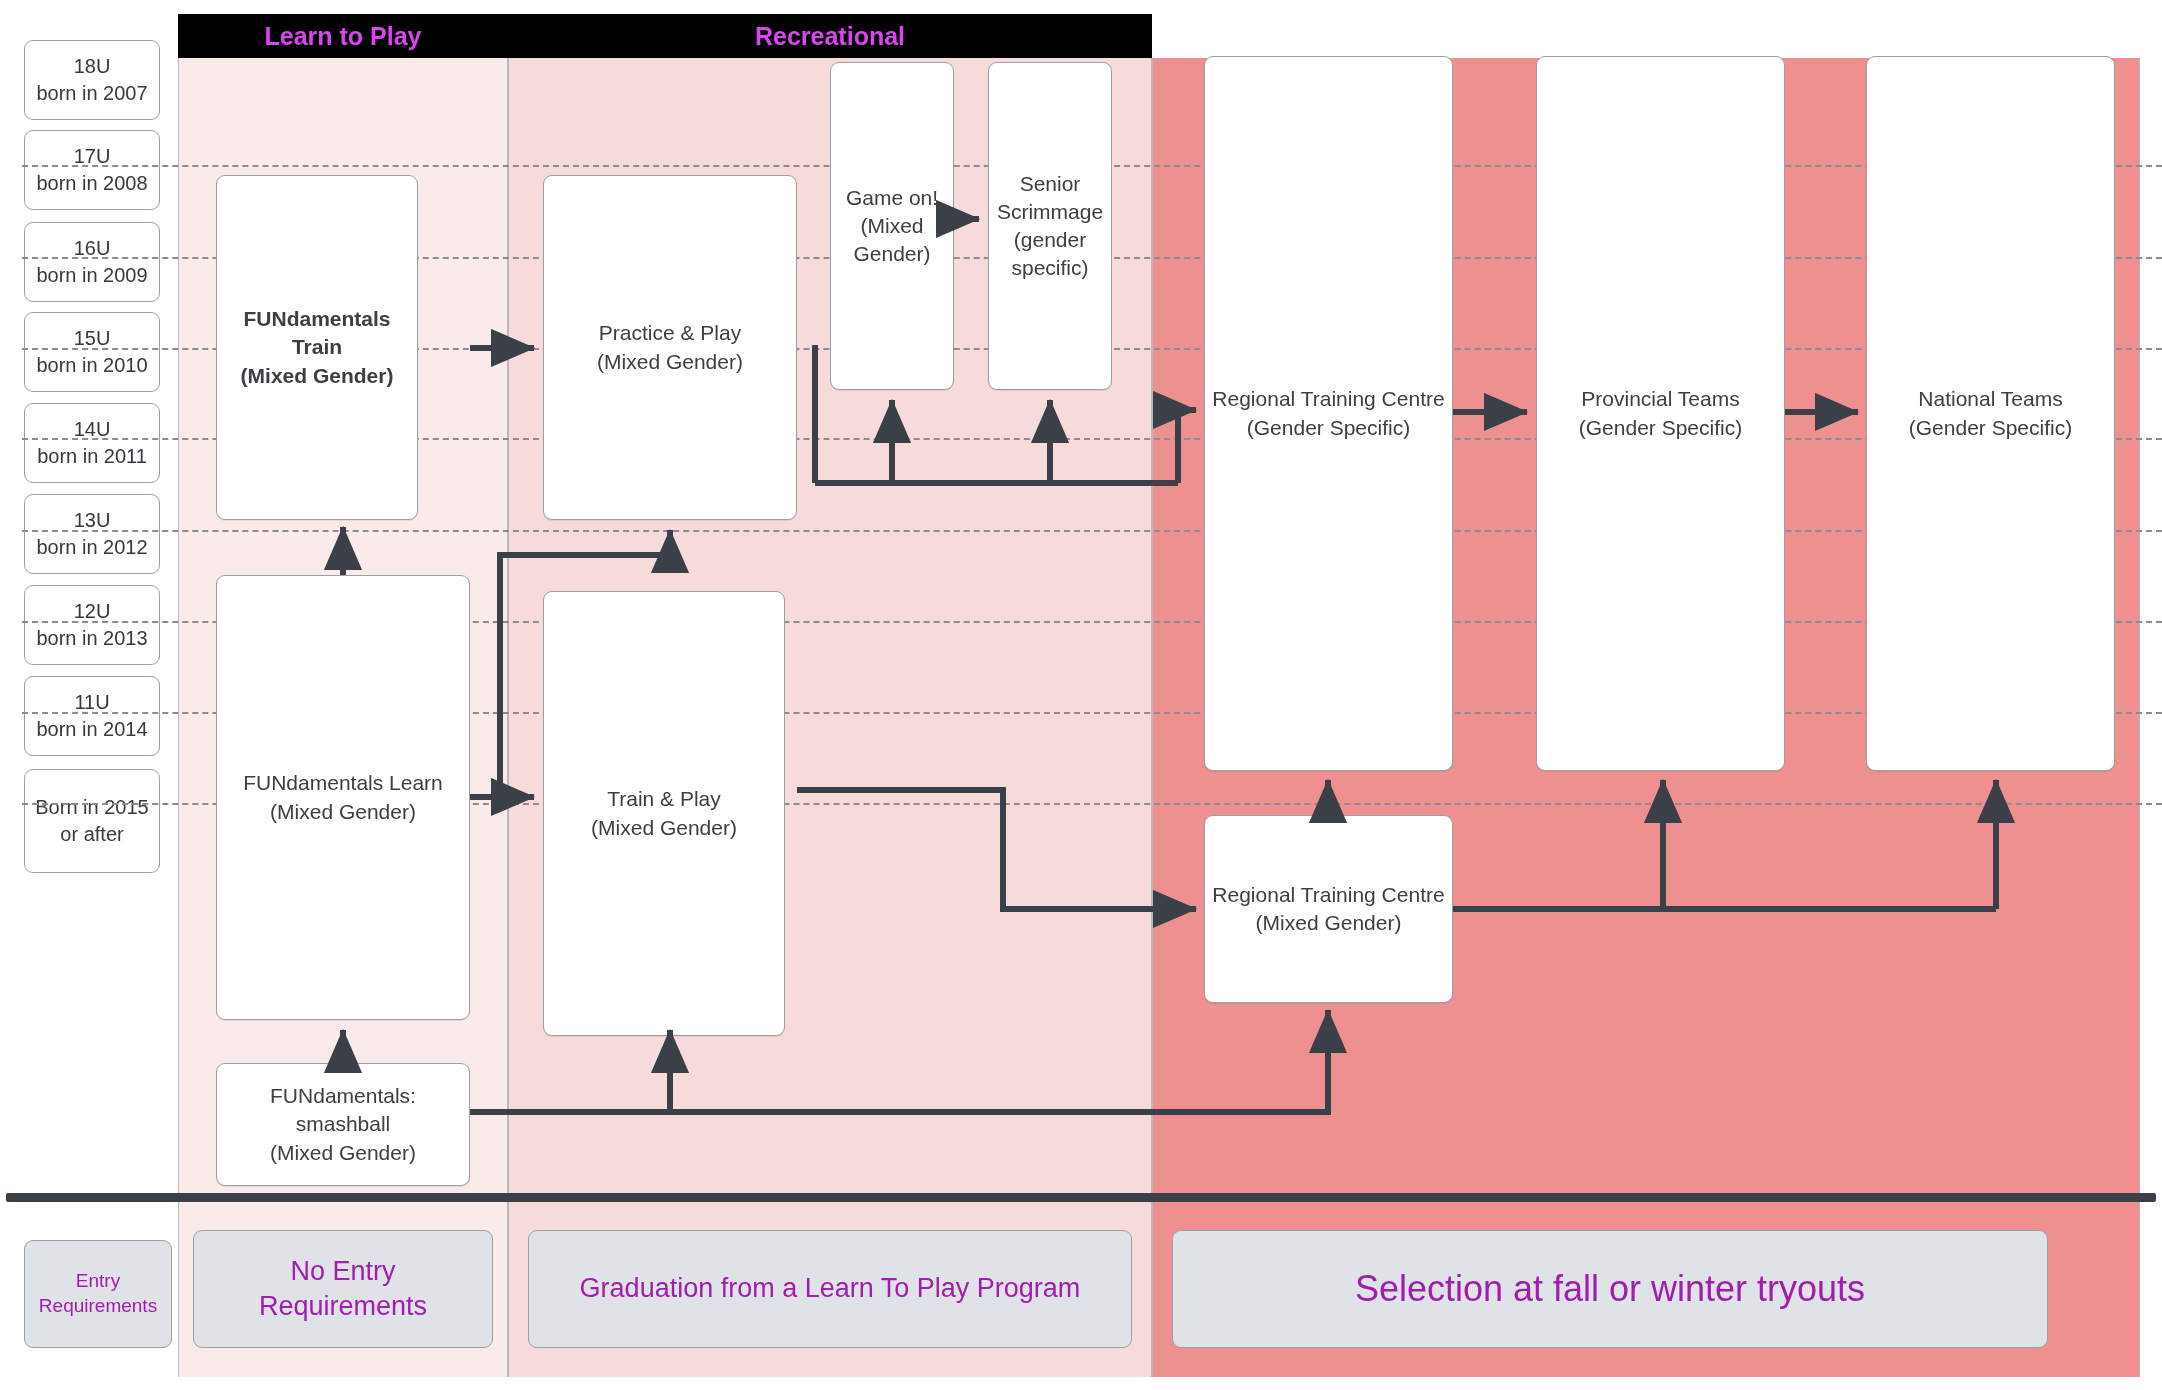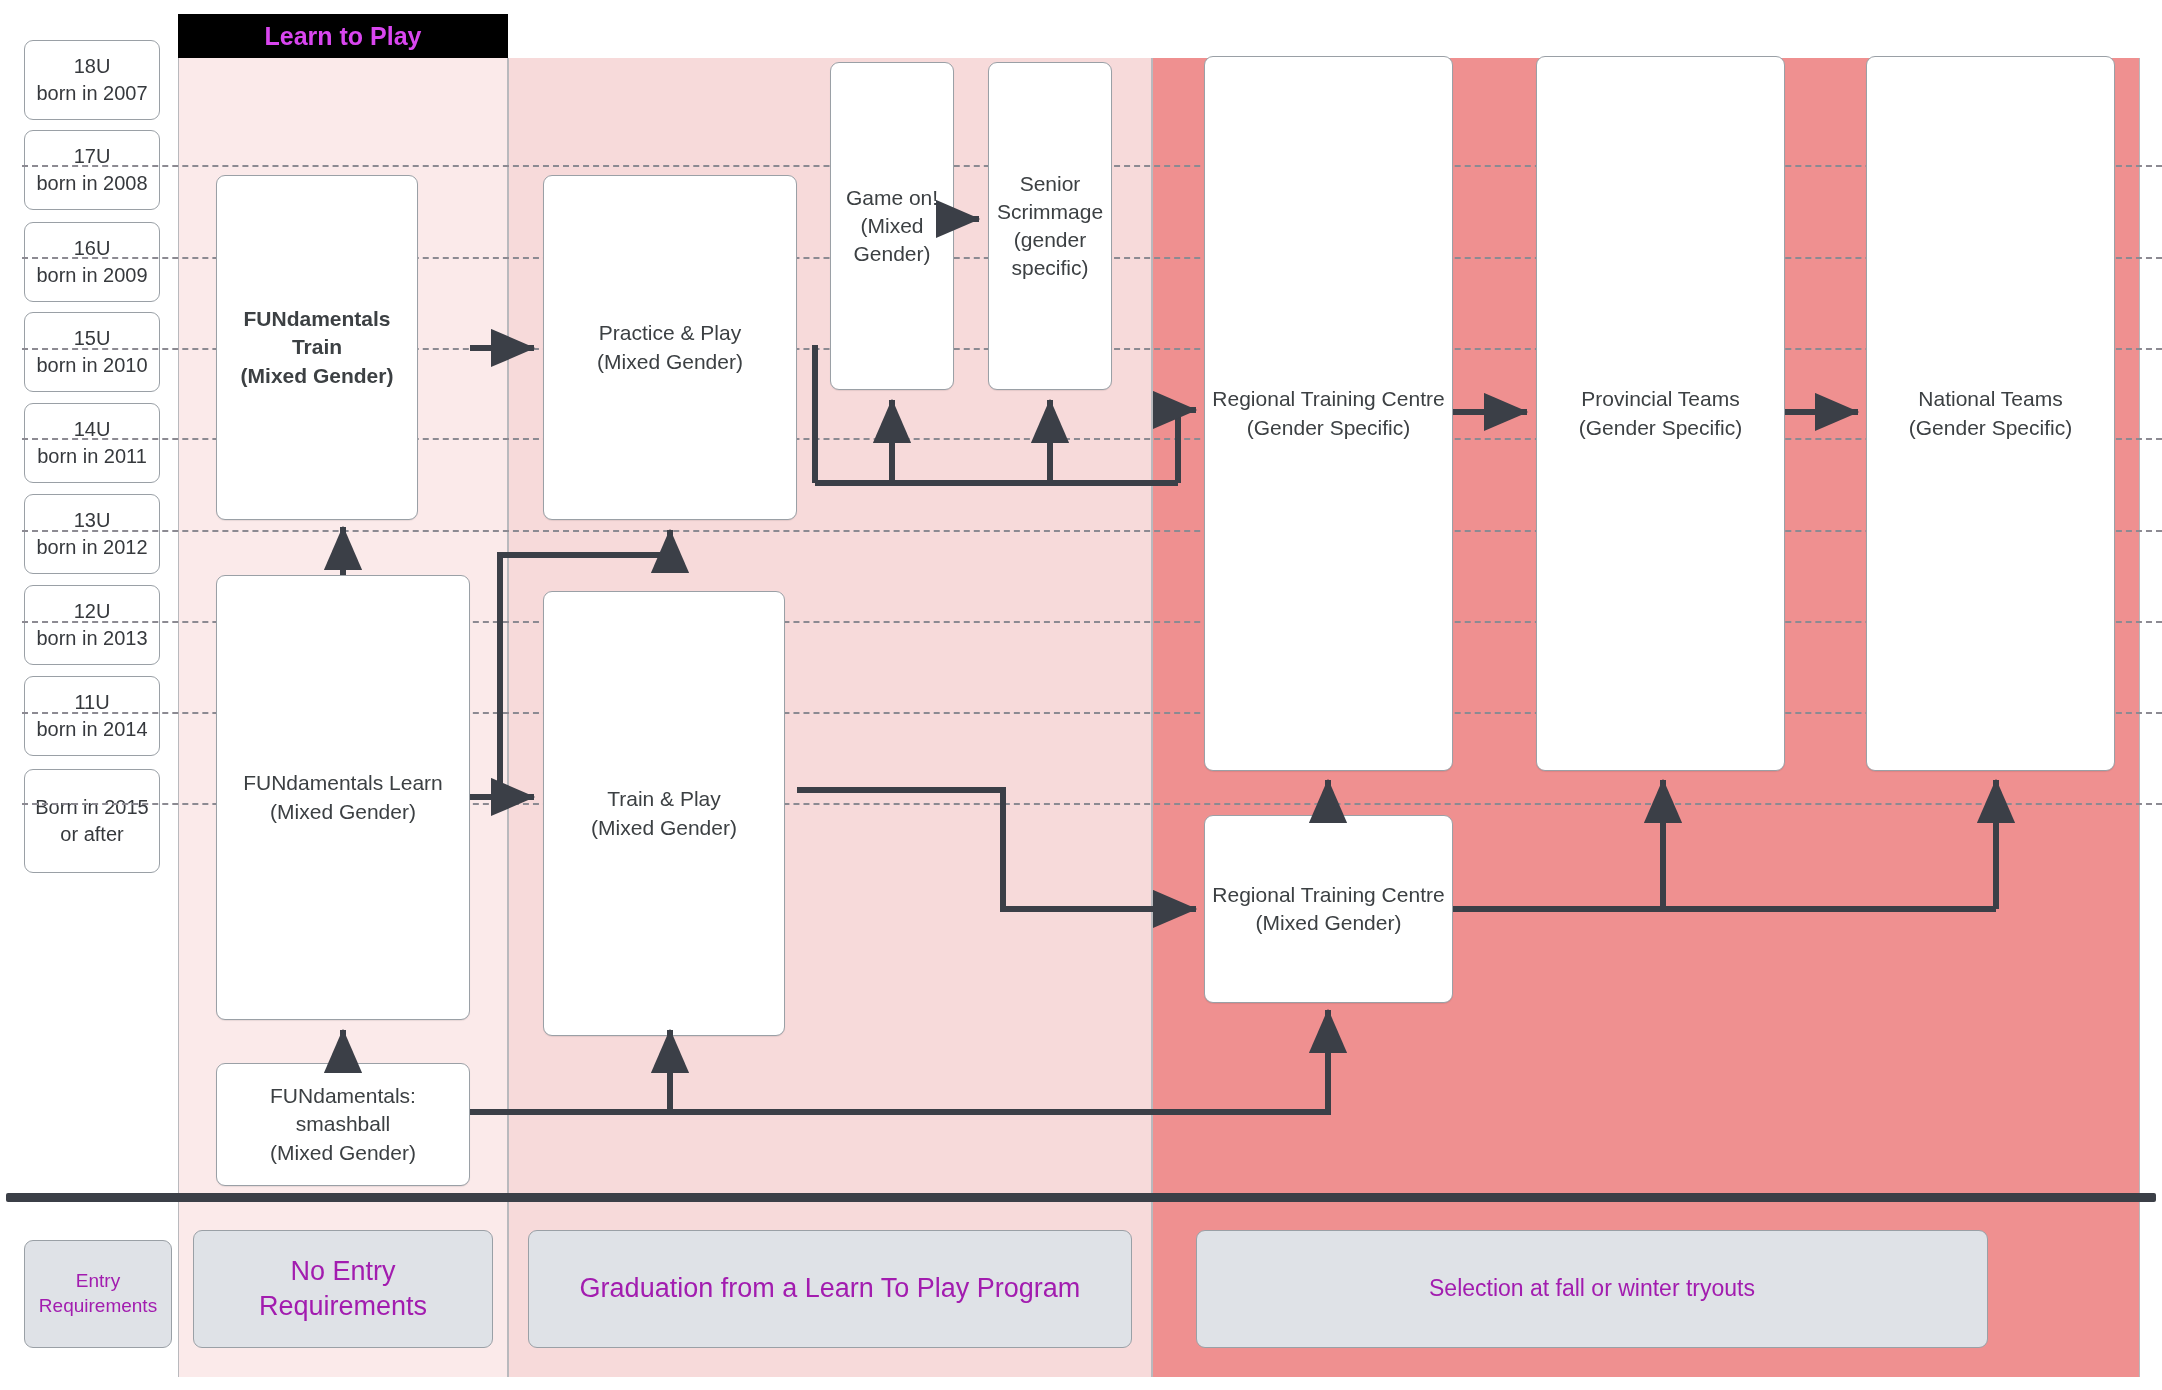--- a/index.html
+++ b/index.html
@@ -42,20 +42,21 @@
 
 <div id="stage">
 
   <div id="lanes">
       <div class="lane" style="left: 178px; width: 330px; height: 1363px;">
         <div class="lane-body" style="background: rgb(251, 234, 234); height: 1319px; border-left: 1px solid rgb(185, 185, 189); border-right: 1px solid rgb(185, 185, 189);"></div>
         <div class="lane-head">Learn to Play</div>
       </div>
       <div class="lane" style="left: 508px; width: 644px; height: 1363px;">
         <div class="lane-body" style="background: rgb(247, 218, 218); height: 1319px; border-left: 1px solid rgb(185, 185, 189); border-right: 1px solid rgb(185, 185, 189);"></div>
+        <div class="lane-head">Recreational</div>
       </div>
       <div class="lane" style="left: 1152px; width: 988px; height: 1363px;">
         <div class="lane-body" style="background: rgb(239, 144, 144); height: 1319px; border-left: 1px solid rgb(185, 185, 189); border-right: 1px solid rgb(185, 185, 189);"></div>
       </div>
     </div>
 
   <div id="ages">
       <div class="agechip" style="top: 40px; height: 80px;">
         <div>
           <div>18U</div>
@@ -253,20 +254,20 @@
         <div>
           <div>No Entry</div>
           <div>Requirements</div>
         </div>
       </div>
       <div class="ebox" style="left: 528px; top: 1230px; width: 604px; height: 118px; font-size: 27px;">
         <div>
           <div>Graduation from a Learn To Play Program</div>
         </div>
       </div>
-      <div class="ebox" style="left: 1172px; top: 1230px; width: 792px; height: 118px; font-size: 23px; margin-left: 24px;">
+      <div class="ebox" style="left: 1172px; top: 1230px; width: 876px; height: 118px; font-size: 36px;">
         <div>
           <div>Selection at fall or winter tryouts</div>
         </div>
       </div>
     </div>
 
 </div>
 
 </body></html>

